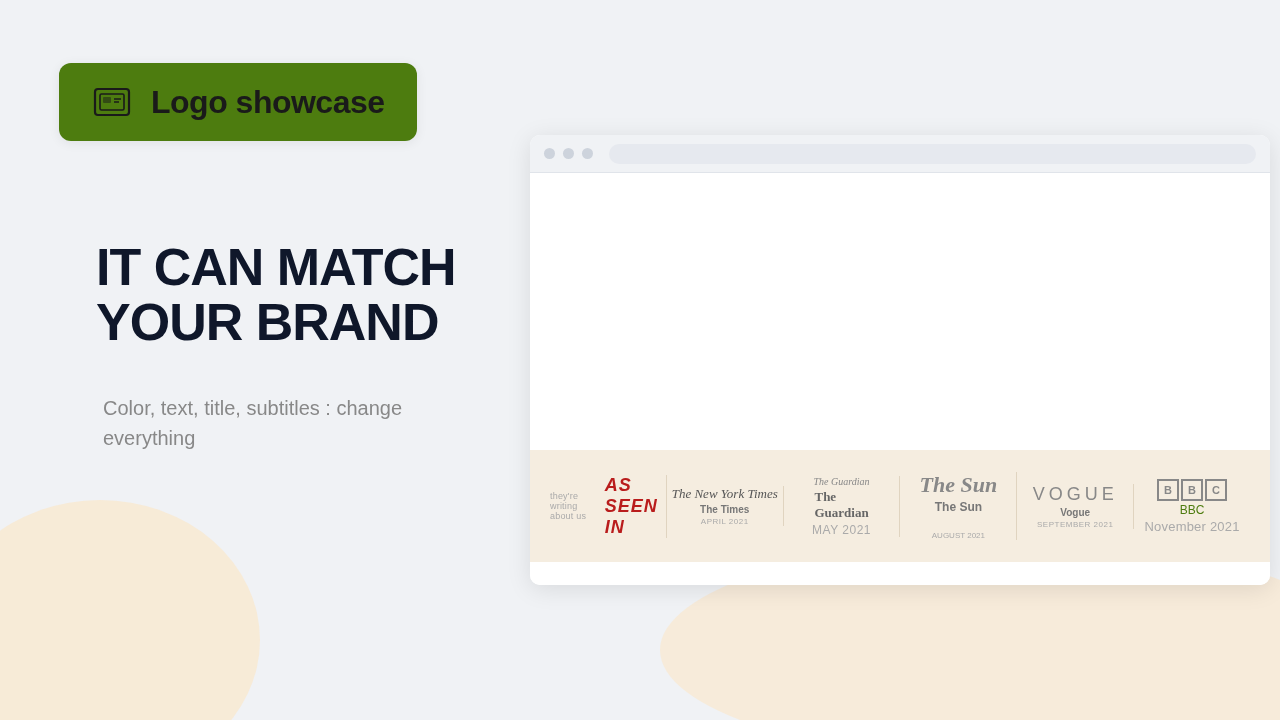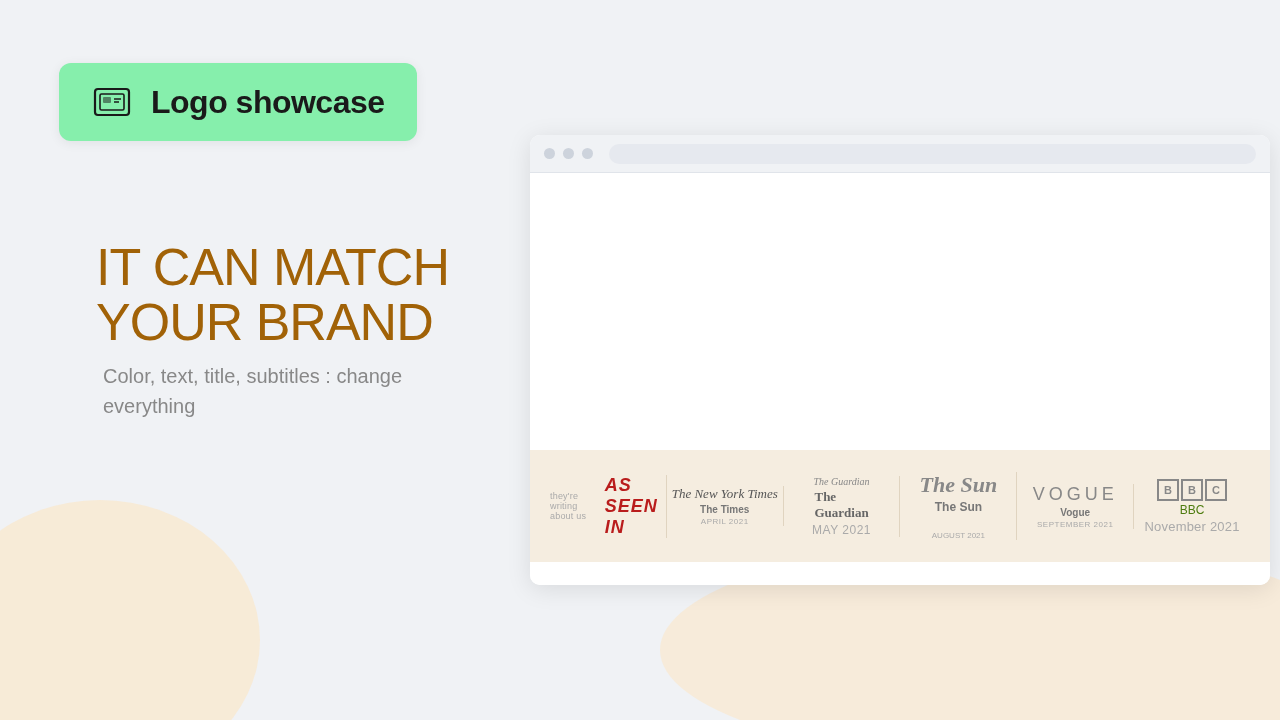--- a/index.html
+++ b/index.html
@@ -35,21 +35,21 @@
       background: #f9e8cf;
       border-radius: 50%;
       opacity: 0.7;
     }
 
     
     .header-card {
       position: absolute;
       top: 63px;
       left: 59px;
-      background: #86efac;
+      background: #4d7c0f;
       border-radius: 12px;
       padding: 18px 32px;
       display: flex;
       align-items: center;
       gap: 18px;
       box-shadow: 0 2px 12px rgba(0,0,0,0.07);
     }
 
     .header-icon {
       width: 42px;
@@ -69,26 +69,26 @@
     
     .left-content {
       position: absolute;
       top: 240px;
       left: 96px;
       width: 380px;
     }
 
     .main-heading {
       font-size: 52px;
-      font-weight: 400;
-      color: #a16207;
+      font-weight: 700;
+      color: #0f172a;
       line-height: 1.05;
       letter-spacing: -1px;
       text-transform: uppercase;
-      margin-bottom: 12px;
+      margin-bottom: 44px;
     }
 
     .sub-text {
       font-size: 20px;
       color: #888;
       line-height: 1.5;
       margin-left: 7px;
     }
 
     

